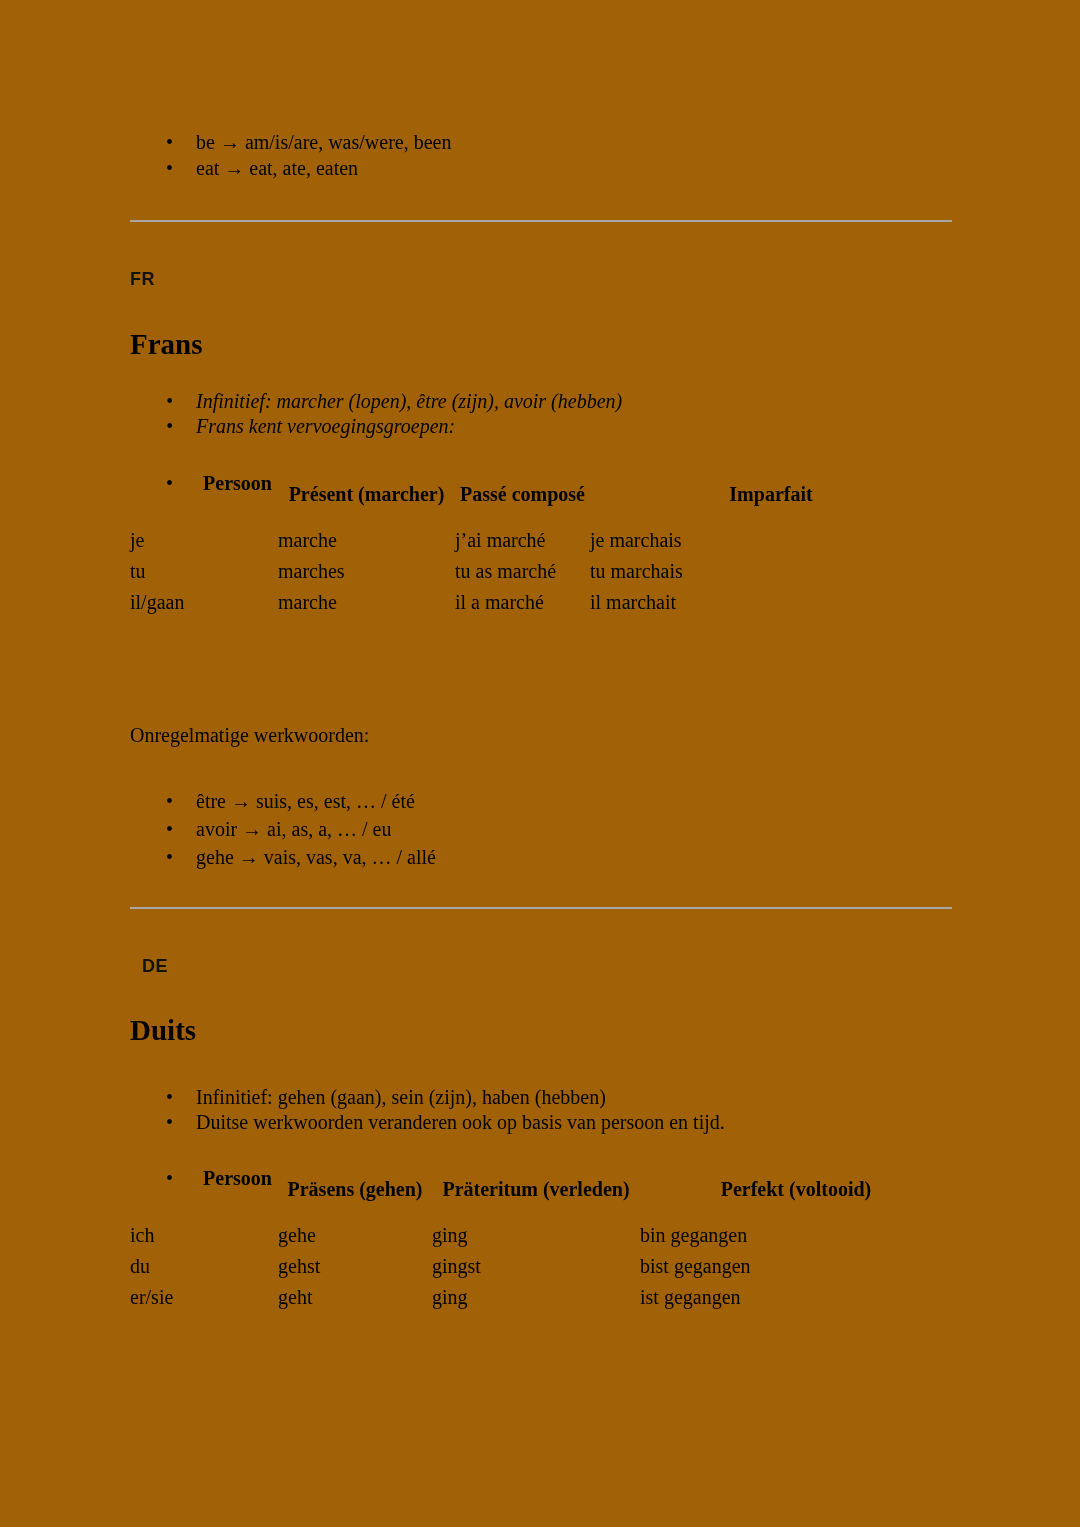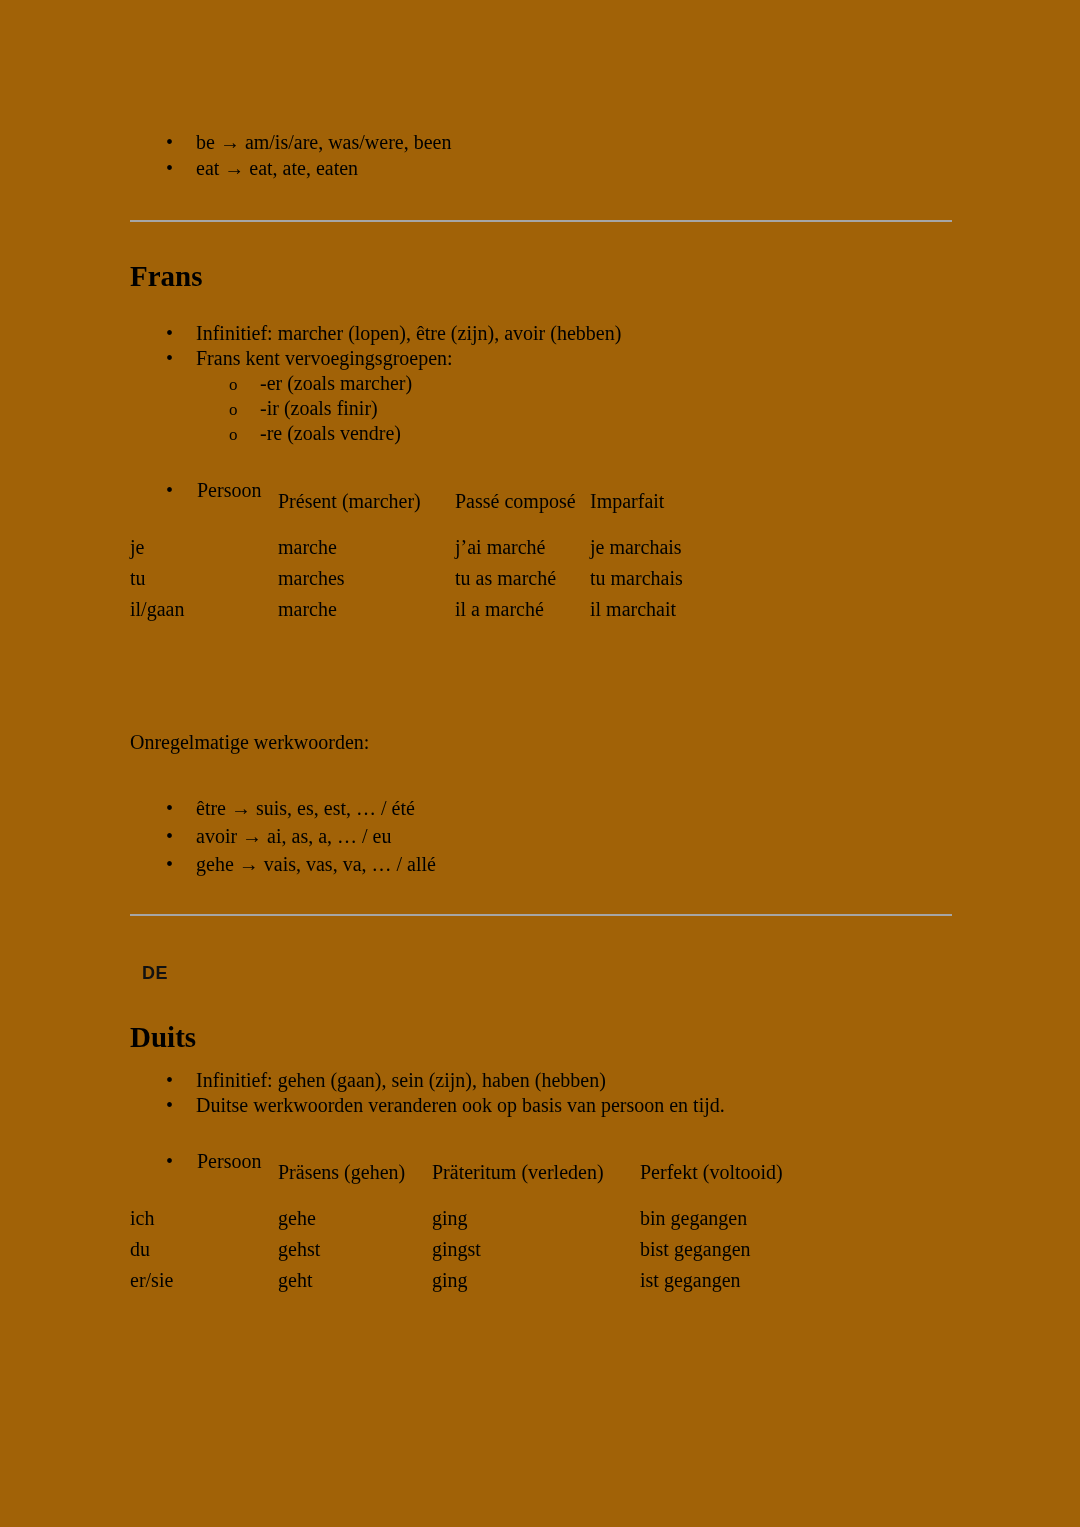--- a/index.html
+++ b/index.html
@@ -67,72 +67,68 @@
     font-size: 29px;
     font-weight: 700;
     line-height: 40px;
     color: #000000;
   }
 
   
   .vtable { font-size: 20px; }
   .grid-fr { display: grid; grid-template-columns: 148px 177px 135px 1fr; }
   .grid-de { display: grid; grid-template-columns: 148px 154px 208px 1fr; }
-  .vt-header { font-weight: 400; align-items: start; }
+  .vt-header { font-weight: 700; align-items: start; text-align: center; }
   .vt-header .vt-hcell { white-space: nowrap; line-height: 23px; }
   .vt-header .offset { margin-top: 11px; }
   .vt-hperson { position: relative; padding-left: 67px; }
   .vt-hperson::before {
     content: "\2022";
     font-weight: 400;
     position: absolute;
     left: 36px;
     top: 0;
   }
   .vt-row { line-height: 31px; }
   .vt-row > div { white-space: nowrap; }
   .vt-body { margin-top: 19px; }
 
   
   .mt-hr1        { margin-top: 39px; }
   .mt-tag-fr     { margin-top: 46px; }
   .mt-h1-frans   { margin-top: 34px; }
-  .mt-fr-list    { margin-top: 25px; }
+  .mt-fr-list    { margin-top: 25px; font-style: italic; }
   .mt-fr-table   { margin-top: 33px; }
   .mt-irr-head   { margin-top: 106px; }
   .mt-irr-list   { margin-top: 40px; }
   .mt-hr2        { margin-top: 36px; }
   .mt-tag-de     { margin-top: 46px; margin-left: 12px; }
   .mt-h1-duits   { margin-top: 33px; }
-  .mt-de-list    { margin-top: 11px; }
+  .mt-de-list    { margin-top: 35px; }
   .mt-de-table   { margin-top: 32px; }
 </style>
 </head>
 <body>
 
 <div class="page">
 
   <ul class="blist lvl1">
     <li><span>be → am/is/are, was/were, been</span></li>
     <li><span>eat → eat, ate, eaten</span></li>
   </ul>
 
   <hr class="rule mt-hr1">
 
+  <div class="section-tag mt-tag-fr">FR</div>
   <h1 class="doc-h1 mt-h1-frans">Frans</h1>
 
   <ul class="blist lvl1 tight mt-fr-list">
     <li><span>Infinitief: marcher (lopen), être (zijn), avoir (hebben)</span></li>
     <li>
       <span>Frans kent vervoegingsgroepen:</span>
-      <ul class="blist lvl2">
-        <li><span>-er (zoals marcher)</span></li>
-        <li><span>-ir (zoals finir)</span></li>
-        <li><span>-re (zoals vendre)</span></li>
-      </ul>
     </li>
   </ul>
 
   <div class="vtable mt-fr-table">
     <div class="vt-header grid-fr">
       <div class="vt-hcell vt-hperson">Persoon</div>
       <div class="vt-hcell offset">Présent (marcher)</div>
       <div class="vt-hcell offset">Passé composé</div>
       <div class="vt-hcell offset">Imparfait</div>
     </div>

